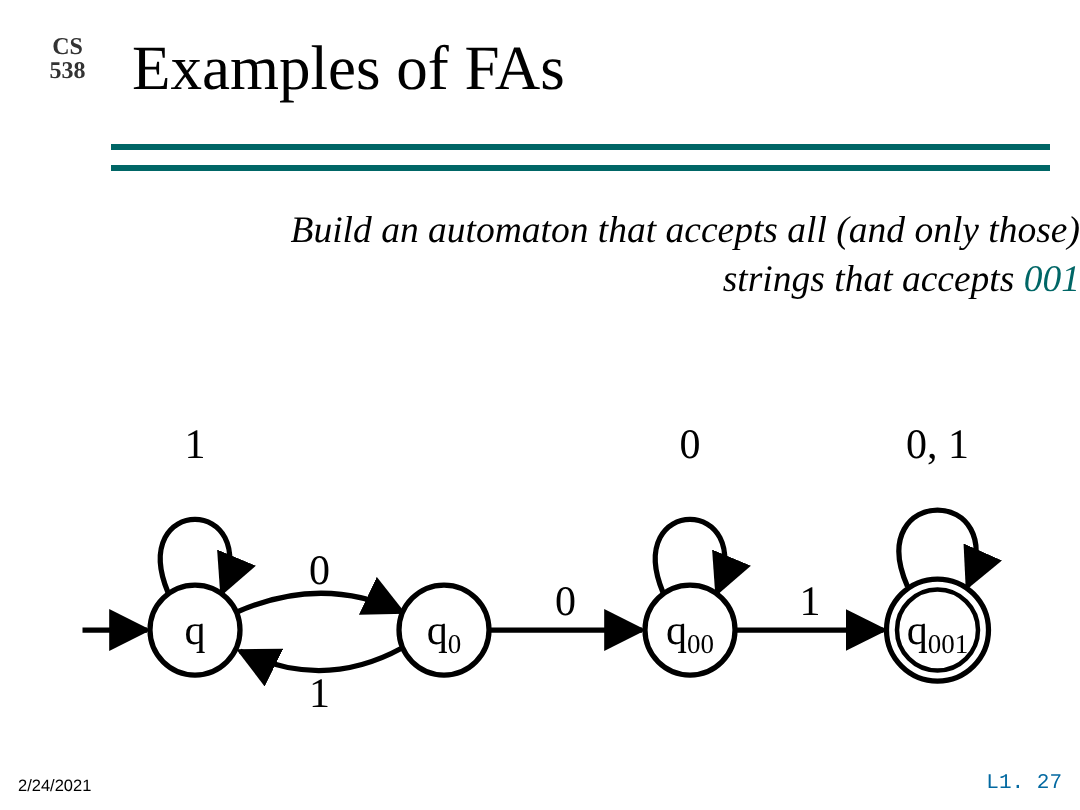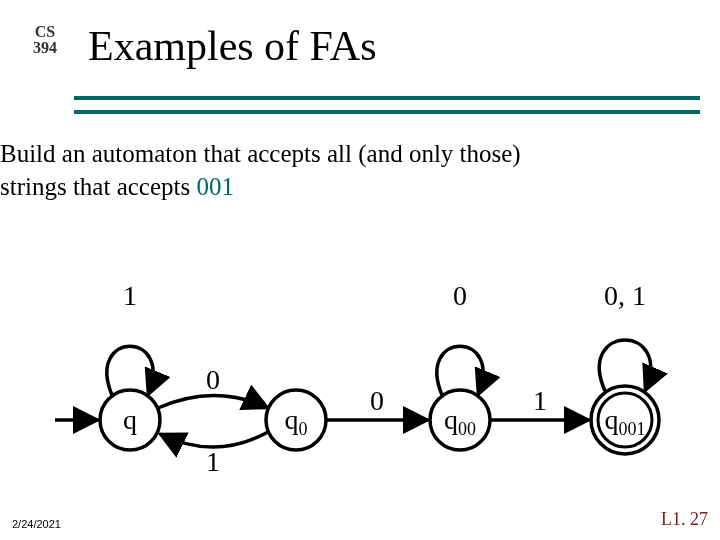--- a/index.html
+++ b/index.html
@@ -45,61 +45,62 @@
     top: 96px;
     height: 10px;
     border-top: 4px solid #006666;
     border-bottom: 4px solid #006666;
   }
   .prompt {
     position: absolute;
     left: 0;
     right: 0;
     top: 138px;
-    text-align: left;
+    text-align: right;
     font-size: 25px;
     line-height: 1.3;
+    font-style: italic;
   }
   .prompt .pattern { color: #006666; }
   .date {
     position: absolute;
     left: 12px;
     bottom: 10px;
     font-family: Arial, sans-serif;
     font-size: 11px;
     color: #000;
   }
   .slidenum {
     position: absolute;
     right: 12px;
     bottom: 10px;
-    font-family: Liberation Serif, serif;
-    font-size: 18px;
-    color: #7f1d1d;
+    font-family: Liberation Mono, monospace;
+    font-size: 14px;
+    color: #0369a1;
   }
   .diagram {
     position: absolute;
     left: 0;
     top: 265px;
     width: 720px;
     height: 230px;
   }
   .diagram text {
     font-family: "Times New Roman", Times, serif;
   }
   .state-label { font-size: 28px; }
   .state-label tspan.sub { font-size: 18px; baseline-shift: -6px; }
   .edge-label { font-size: 28px; }
 </style>
 </head>
 <body>
 
 <div class="logo">
   <span>CS</span>
-  <span>394</span>
+  <span>538</span>
 </div>
 
 <div class="title-wrap">
   <h1 class="title">Examples of FAs</h1>
 </div>
 <div class="title-rule"></div>
 
 <div class="prompt">
   <div>Build an automaton that accepts all (and only those)</div>
   <div>

